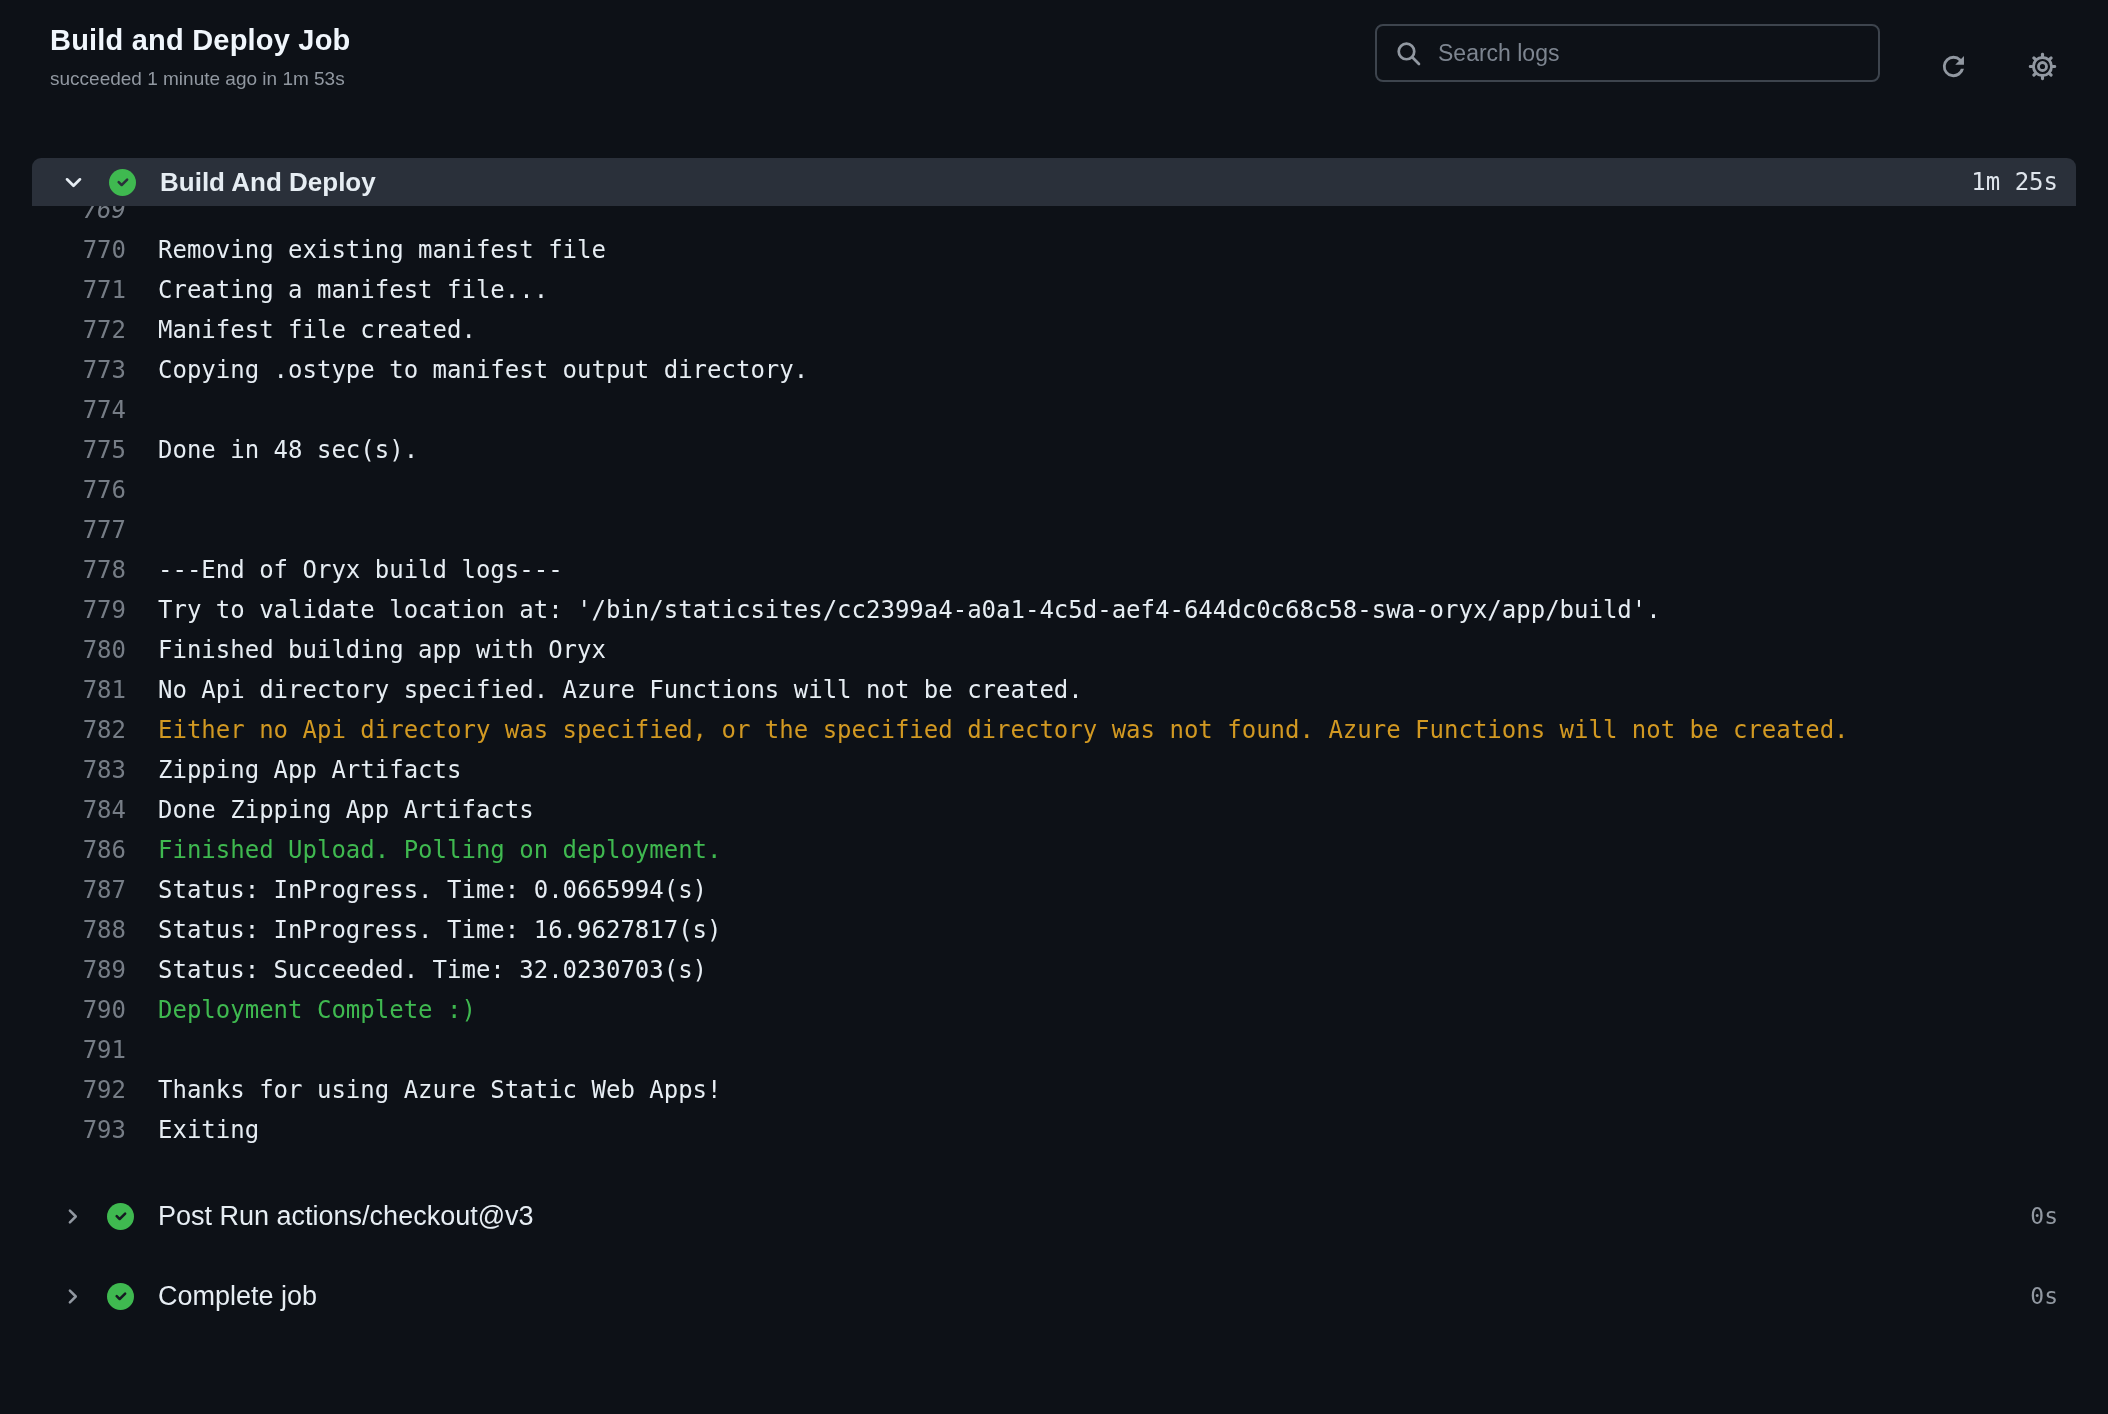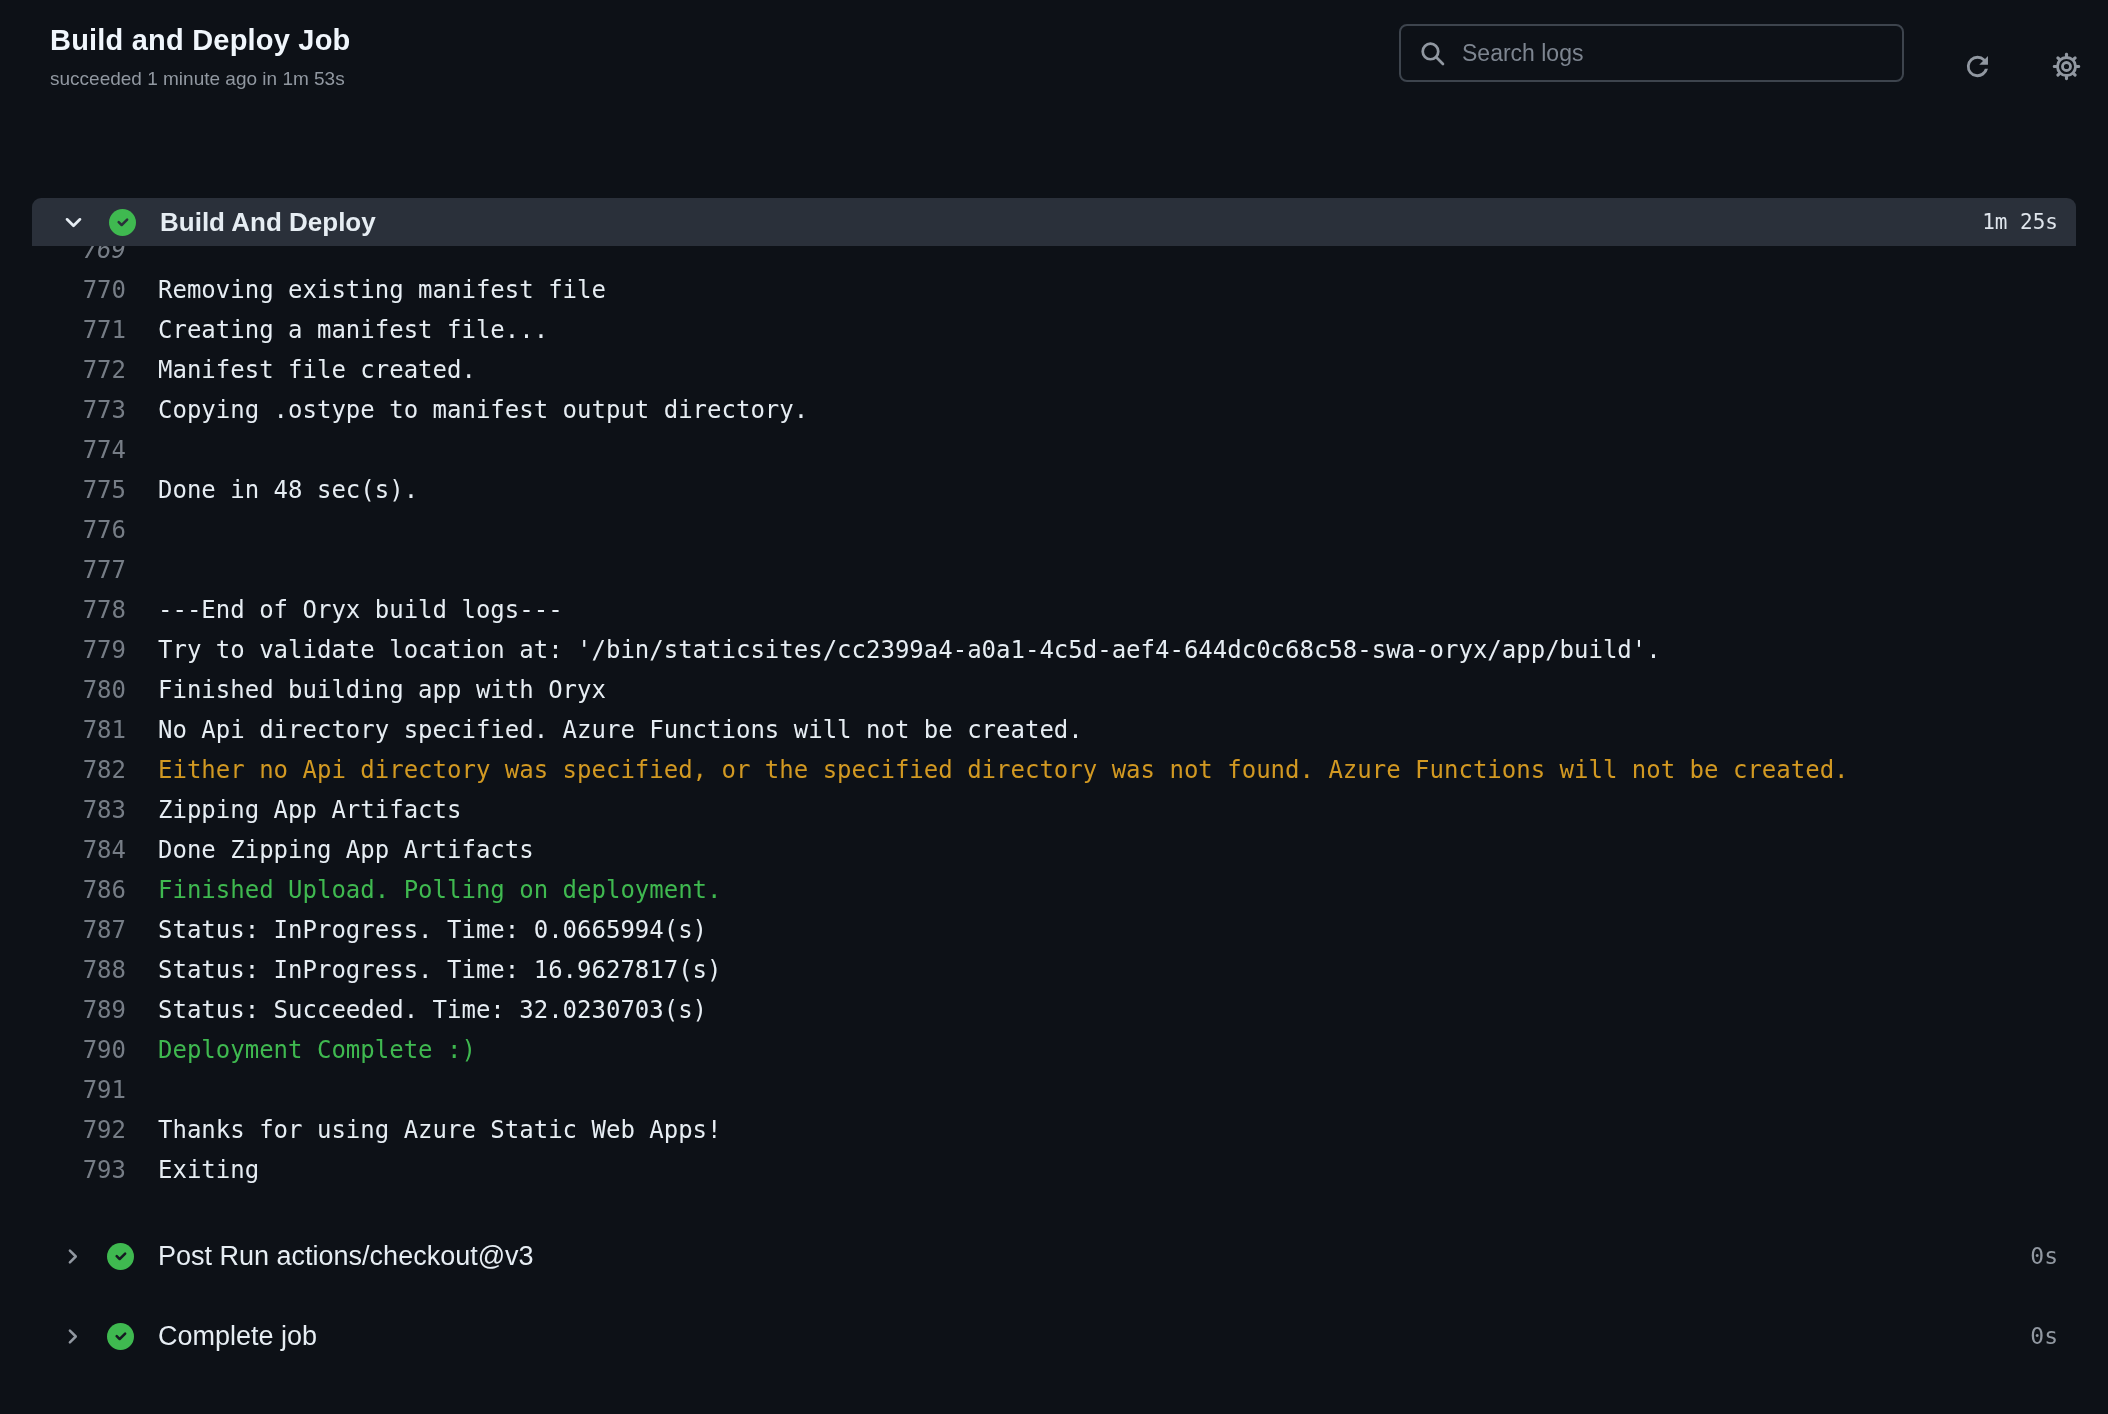--- a/index.html
+++ b/index.html
@@ -6,22 +6,22 @@
   html, body { margin: 0; padding: 0; }
   body {
     width: 2108px; height: 1414px;
     background: #0d1117;
     overflow: hidden;
     font-family: "Liberation Sans", sans-serif;
     color: #e6edf3;
   }
   
   .job-header {
-    height: 198px;
-    padding: 24px 26px 0 50px;
+    height: 158px;
+    padding: 24px 50px 0 50px;
     display: flex;
     justify-content: space-between;
     align-items: flex-start;
     background: #0d1117;
   }
   .job-title {
     margin: 0;
     font-size: 29px;
     font-weight: 700;
     color: #f0f6fc;
@@ -80,21 +80,21 @@
     cursor: pointer;
   }
   .step-group-name {
     font-size: 26px;
     font-weight: 600;
     color: #e6edf3;
   }
   .step-group-duration {
     margin-left: auto;
     font-family: "DejaVu Sans Mono", monospace;
-    font-size: 21px;
+    font-size: 24px;
     color: #dfe5ec;
   }
   
   .log-viewport {
     overflow: hidden;
     font-family: "DejaVu Sans Mono", monospace;
     font-size: 24px;
     line-height: 40px;
   }
   .log-line { display: flex; white-space: pre; }

